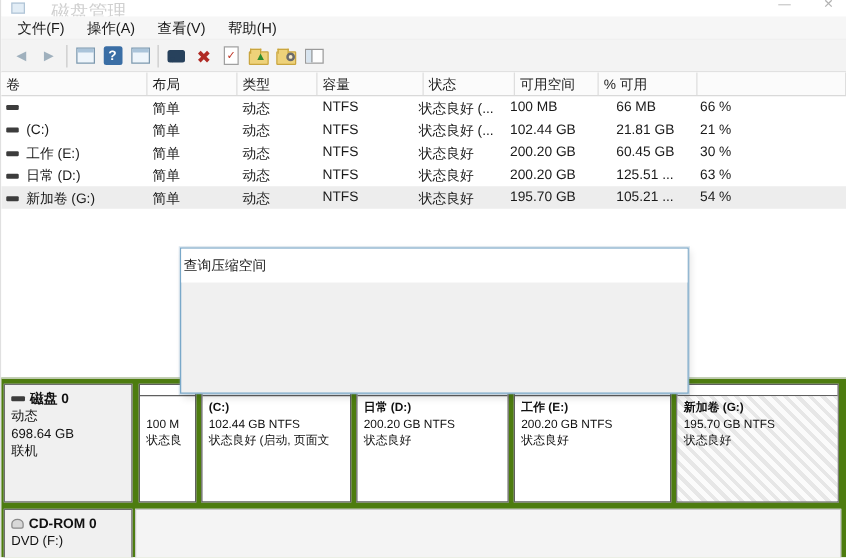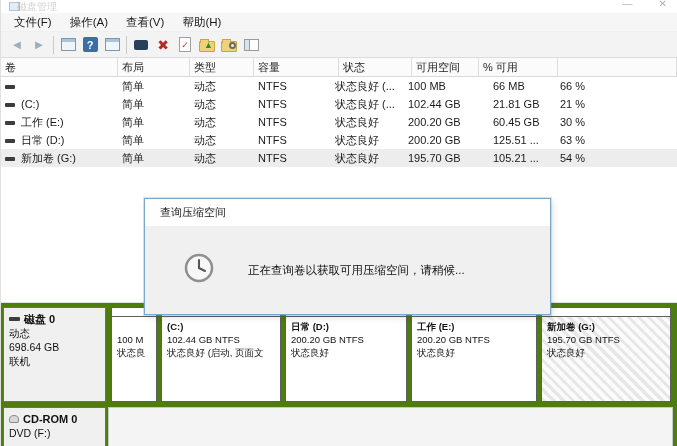--- a/index.html
+++ b/index.html
@@ -2,21 +2,21 @@
 <html><head>
 <meta charset="utf-8">
 <style>
   * { margin:0; padding:0; box-sizing:border-box; }
   body { margin:0; background:#fff; font-family:"Liberation Sans","DejaVu Sans",sans-serif; }
   .window { position:relative; width:677px; height:446px; background:#fff; overflow:hidden; border-left:1px solid #e0e0e0; }
 
   
   .titlebar { height:13px; background:#ffffff; position:relative; overflow:hidden; }
   .title-icon { position:absolute; left:8px; top:2px; width:11px; height:9px; border:1px solid #9db7cc; background:#dce9f5; opacity:.8; }
-  .title-text { position:absolute; left:16px; top:0px; font-size:10px; color:#444; opacity:.25;font-family:Liberation Serif, serif; }
+  .title-text { position:absolute; left:40px; top:0px; font-size:15px; color:#444; opacity:.25;font-family:Liberation Serif, serif; }
   .win-controls { position:absolute; right:10px; top:-2px; display:flex; gap:26px; opacity:.45; }
   .win-controls span { font-size:10px; color:#555; cursor:default; }
 
   
   .menubar { height:19px; background:#f6f6f6; display:flex; align-items:center; padding-left:4px; font-size:11.5px; color:#1a1a1a; border-bottom:1px solid #f0f0f0; }
   .menu-item { padding:2px 9px; cursor:default; }
 
   
   .toolbar { height:26px; background:#f3f3f3; display:flex; align-items:center; padding-left:5px; border-bottom:1px solid #dcdcdc; }
   .tbtn { width:22px; height:22px; display:flex; align-items:center; justify-content:center; cursor:default; position:relative; }
@@ -60,21 +60,21 @@
   .pstrip { height:9px; border-bottom:1px solid #5f5f5f; flex-shrink:0; }
   .pbody { padding:3px 5px; font-size:9.5px; line-height:13px; color:#111; overflow:hidden; white-space:nowrap; flex:1; }
   .pname { font-weight:bold; min-height:13px; }
   .pblock.hatched .pbody { background:repeating-linear-gradient(45deg,#e7e7e7 0 3px,#fbfbfb 3px 7px); }
   .w1{width:46px;} .w2{width:120px;} .w3{width:122px;} .w4{width:126px;} .w5{width:130px;}
   .cd-row { position:absolute; top:104px; left:2px; display:flex; width:670px; height:45px; }
   .cd-track { flex:1; margin-left:2px; background:#f4f4f4; border:1px solid #c9c9c9; }
 
   
   .dialog { position:absolute; left:143px; top:198px; width:407px; height:117px; background:#f0f0f0; border:1px solid #79a8c9; box-shadow:0 0 0 1px rgba(130,170,200,.30), 2px 3px 6px rgba(0,0,0,.12); z-index:20; }
-  .dlg-title { height:27px; background:#ffffff; display:flex; align-items:center; padding-left:15px; font-size:11px; color:#222; }
+  .dlg-title { height:27px; background:#ffffff; display:flex; align-items:center; padding-left:2px; font-size:11px; color:#222; }
   .dlg-body { position:relative; height:90px; }
   .dlg-clock { position:absolute; left:38px; top:26px; }
   .dlg-msg { position:absolute; left:103px; top:37px; font-size:11.5px; color:#111; }
 </style>
 </head>
 <body>
 
 <div class="window">
 
   <div class="titlebar">
@@ -269,23 +269,15 @@
       </div>
       <div class="cd-track"></div>
     </div>
 
   </div>
 
   <div class="dialog">
     <div class="dlg-title">
       <span>查询压缩空间</span>
     </div>
-    <div class="dlg-body">
-      <svg class="dlg-clock" width="32" height="32" viewBox="0 0 32 32">
-        <circle cx="16" cy="16" r="13" fill="#f7f7f7" stroke="#8f8f8f" stroke-width="2.5"></circle>
-        <line x1="16" y1="16" x2="16" y2="8" stroke="#555" stroke-width="2" stroke-linecap="round"></line>
-        <line x1="16" y1="16" x2="22" y2="19" stroke="#555" stroke-width="2" stroke-linecap="round"></line>
-      </svg>
-      <span class="dlg-msg">正在查询卷以获取可用压缩空间，请稍候...</span>
-    </div>
   </div>
 
 </div>
 
 </body></html>

